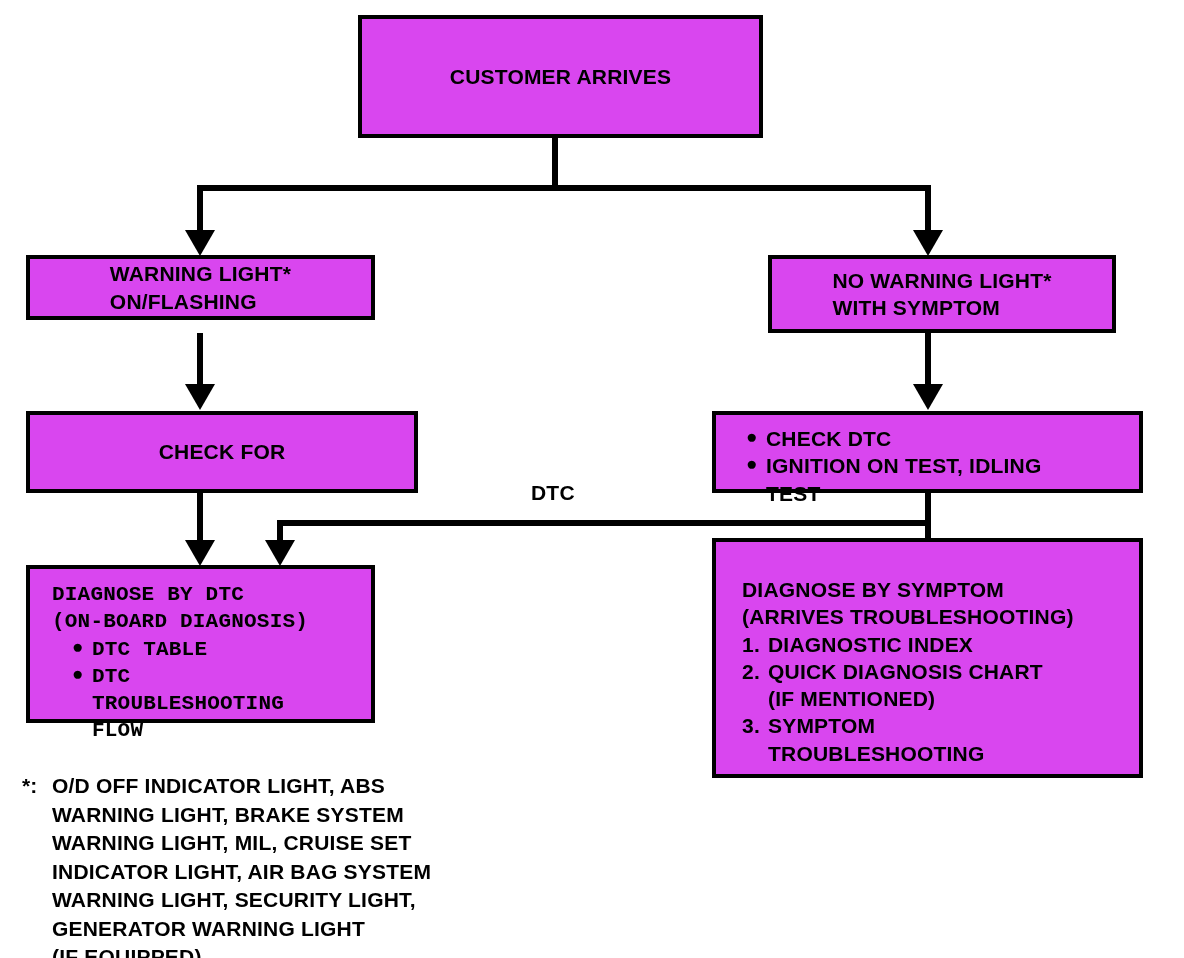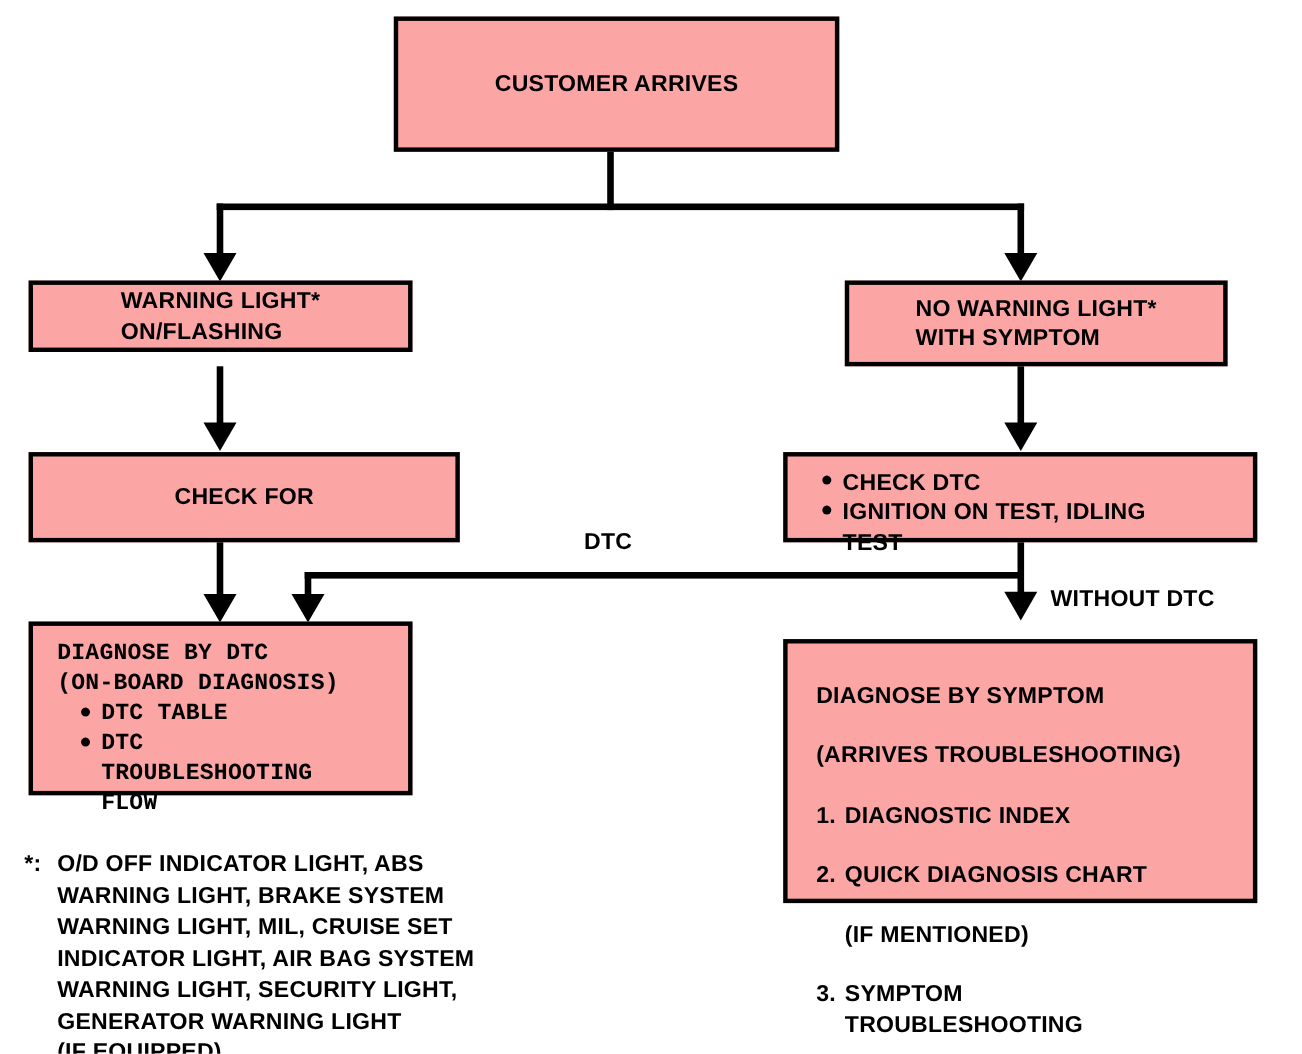--- a/index.html
+++ b/index.html
@@ -9,21 +9,21 @@
     color:#000000;
     -webkit-font-smoothing:none;
   }
   #canvas{position:absolute;left:0;top:0;width:1184px;height:958px;}
 
   
   .node{
     position:absolute;
     box-sizing:border-box;
     border:4px solid #000000;
-    background:#fca5a5;
+    background:#d946ef;
     display:flex;
     flex-direction:column;
     justify-content:center;
     font-size:21px;
     line-height:1.30;
     letter-spacing:0.2px;
     font-weight:600;
   }
   .node .txtblock{display:block;}
   .node.center{align-items:center;text-align:left;}
@@ -167,21 +167,21 @@
       <span class="litext">DTC TABLE</span>
     </div>
     <div class="li indent2">
       <span class="bullet">●</span>
       <span class="litext">DTC
 TROUBLESHOOTING
 FLOW</span>
     </div>
   </div>
 
-  <div class="node left" style="left:712px;top:581px;width:431px;height:240px;padding:34px 0 0 26px;gap:27px;">
+  <div class="node left" style="left:712px;top:538px;width:431px;height:240px;padding:34px 0 0 26px;">
     <span class="line">DIAGNOSE BY SYMPTOM</span>
     <span class="line">(ARRIVES TROUBLESHOOTING)</span>
     <div class="li">
       <span class="num">1.</span>
       <span class="litext">DIAGNOSTIC INDEX</span>
     </div>
     <div class="li">
       <span class="num">2.</span>
       <span class="litext">QUICK DIAGNOSIS CHART</span>
     </div>

